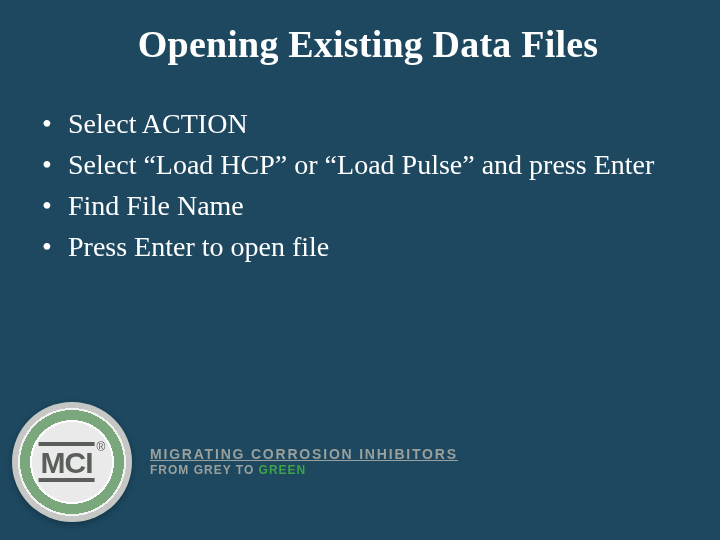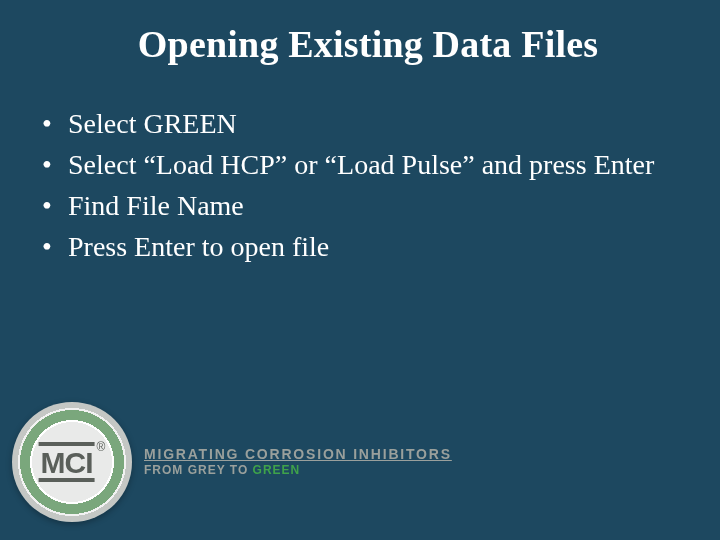--- a/index.html
+++ b/index.html
@@ -45,21 +45,21 @@
     left: 4px;
     top: 0;
     font-size: 28px;
   }
   .logo-area {
     position: absolute;
     left: 12px;
     bottom: 18px;
     display: flex;
     align-items: center;
-    gap: 12px;
+    gap: 18px;
     justify-content: flex-end;
   }
   .roundel {
     width: 120px;
     height: 120px;
     position: relative;
   }
   .ring {
     position: absolute;
     inset: 0;
@@ -119,21 +119,21 @@
 </style>
 </head>
 <body>
 
 <div class="slide">
 
   <h1 class="title">Opening Existing Data Files</h1>
 
   <div class="content">
     <ul class="bullets">
-      <li>Select GREEN</li>
+      <li>Select ACTION</li>
       <li>Select “Load HCP” or “Load Pulse” and press Enter</li>
       <li>Find File Name</li>
       <li>Press Enter to open file</li>
     </ul>
   </div>
 
   <div class="logo-area">
     <div class="roundel">
       <div class="ring"></div>
       <div class="mci-wrap">

